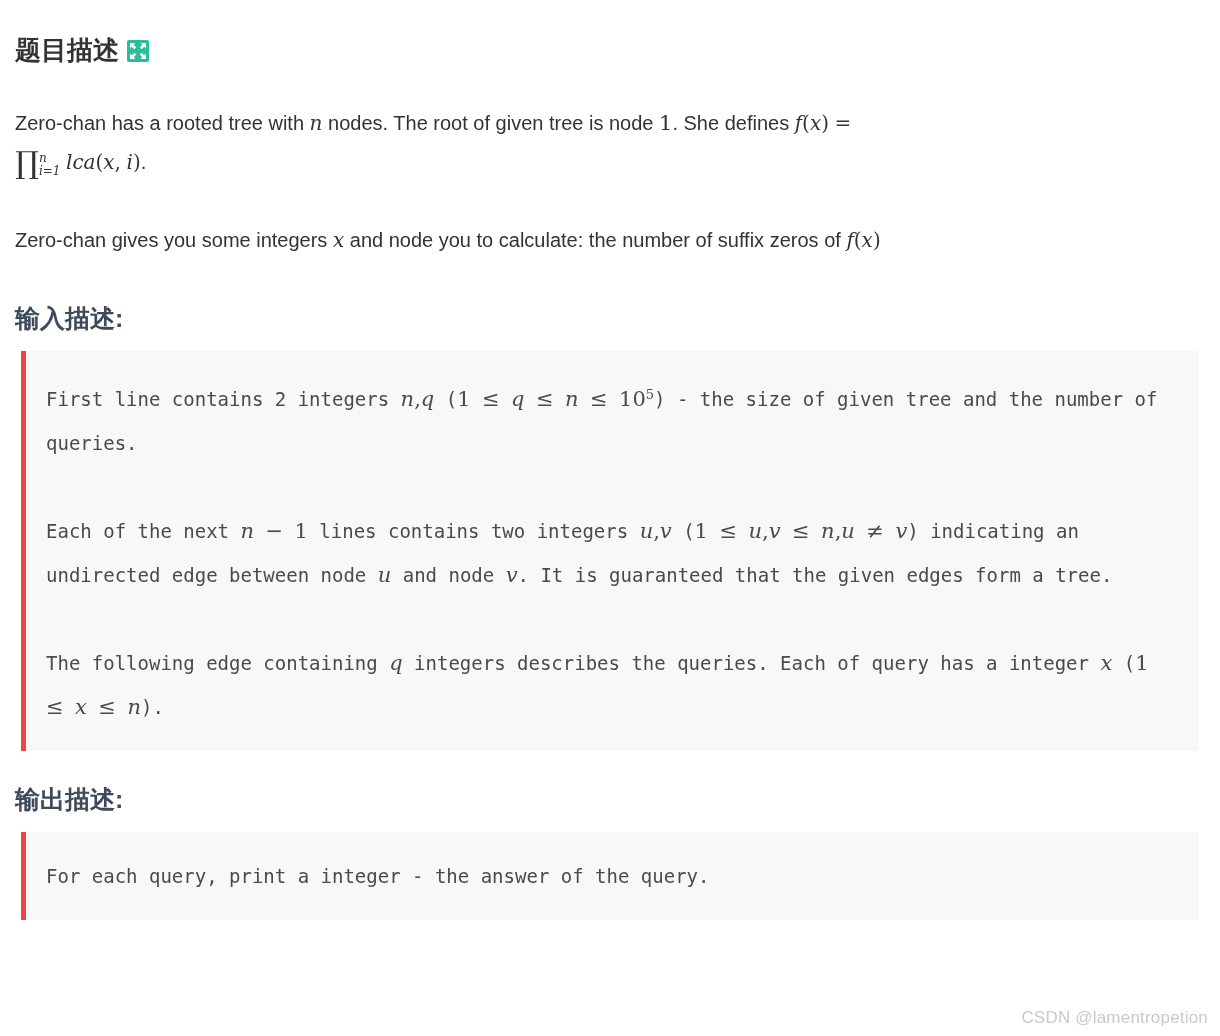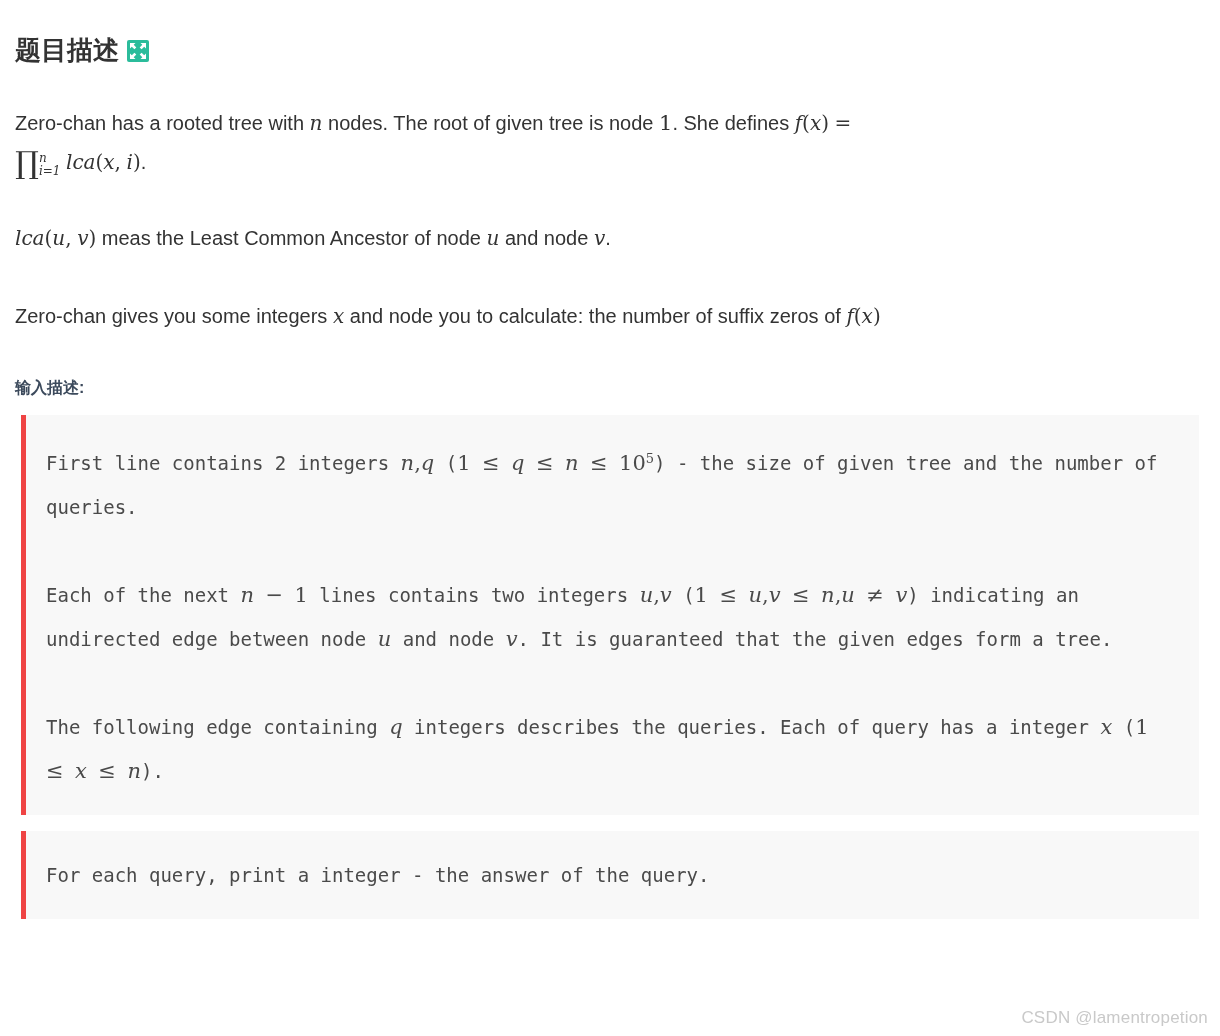--- a/index.html
+++ b/index.html
@@ -97,21 +97,21 @@
   }
   .sup5 {
     font-family: "DejaVu Serif", serif;
     font-style: normal;
     font-size: 13px;
     vertical-align: super;
   }
 
   
   .section-head {
-    font-size: 16px;
+    font-size: 25px;
     font-weight: bold;
     color: #3c4a5c;
     padding-left: 4px;
     margin: 0;
   }
   .head-input  { margin-top: 44px; }
   .head-output { margin-top: 32px; }
 
   
   .codeblock {
@@ -167,23 +167,20 @@
         <path d="M19 19 L13.5 19 L15.3 17.2 L12.7 14.6 L14.6 12.7 L17.2 15.3 L19 13.5 Z" fill="#ffffff"></path>
       </svg>
     </span>
   </div>
 
   <p class="para p1">
     <span>Zero-chan has a rooted tree with </span><span class="m">n</span><span> nodes. The root of given tree is node </span><span class="mn">1</span><span>. She defines </span><span class="m">f</span><span class="mop">(</span><span class="m">x</span><span class="mop">)</span>&nbsp;<span class="mop">=</span><br>
     <span class="bigprod">∏</span><span class="sub-sup"><span>n</span><br><span>i=1</span></span>&nbsp;<span class="m">lca</span><span class="mop">(</span><span class="m">x</span><span class="mop">,</span>&nbsp;<span class="m">i</span><span class="mop">)</span><span>.</span>
   </p>
 
-  <p class="para p2">
-    <span class="m">lca</span><span class="mop">(</span><span class="m">u</span><span class="mop">,</span>&nbsp;<span class="m">v</span><span class="mop">)</span><span> meas the Least Common Ancestor of node </span><span class="m">u</span><span> and node </span><span class="m">v</span><span>.</span>
-  </p>
 
   <p class="para p3">
     <span>Zero-chan gives you some integers </span><span class="m">x</span><span> and node you to calculate: the number of suffix zeros of </span><span class="m">f</span><span class="mop">(</span><span class="m">x</span><span class="mop">)</span>
   </p>
 
   <div class="section-head head-input">输入描述:</div>
 
   <div class="codeblock">
 
     <div class="cpara">
@@ -193,20 +190,21 @@
     <div class="cpara">
       <span>Each of the next </span><span class="cm">n</span> <span class="cmn">−</span> <span class="cmn">1</span><span> lines contains two integers </span><span class="cm">u</span><span class="cmn">,</span><span class="cm">v</span><span> (</span><span class="cmn">1</span> <span class="cmn">≤</span> <span class="cm">u</span><span class="cmn">,</span><span class="cm">v</span> <span class="cmn">≤</span> <span class="cm">n</span><span class="cmn">,</span><span class="cm">u</span> <span class="cmn">≠</span> <span class="cm">v</span><span>) indicating an undirected edge between node </span><span class="cm">u</span><span> and node </span><span class="cm">v</span><span>. It is guaranteed that the given edges form a tree.</span>
     </div>
 
     <div class="cpara">
       <span>The following edge containing </span><span class="cm">q</span><span> integers describes the queries. Each of query has a integer </span><span class="cm">x</span><span> (</span><span class="cmn">1</span> <span class="cmn">≤</span> <span class="cm">x</span> <span class="cmn">≤</span> <span class="cm">n</span><span>).</span>
     </div>
 
   </div>
 
+  <div class="section-head head-output">输出描述:</div>
 
   <div class="codeblock">
     <div class="cpara">For each query, print a integer - the answer of the query.</div>
   </div>
 
   <div class="watermark">CSDN @lamentropetion</div>
 
 </div>
 
 </body></html>

